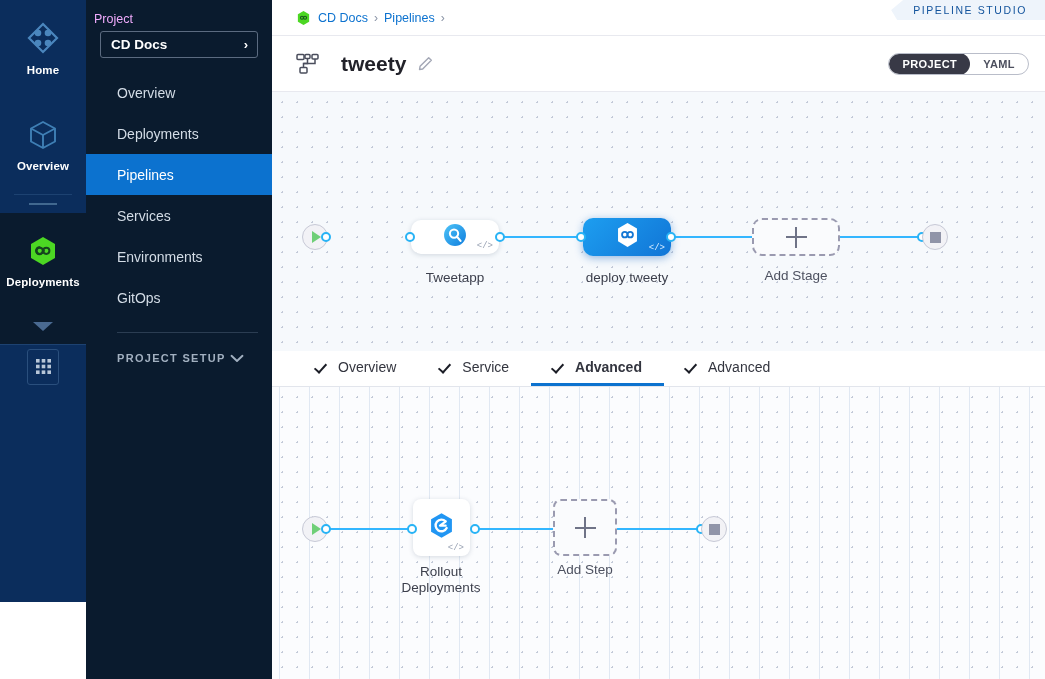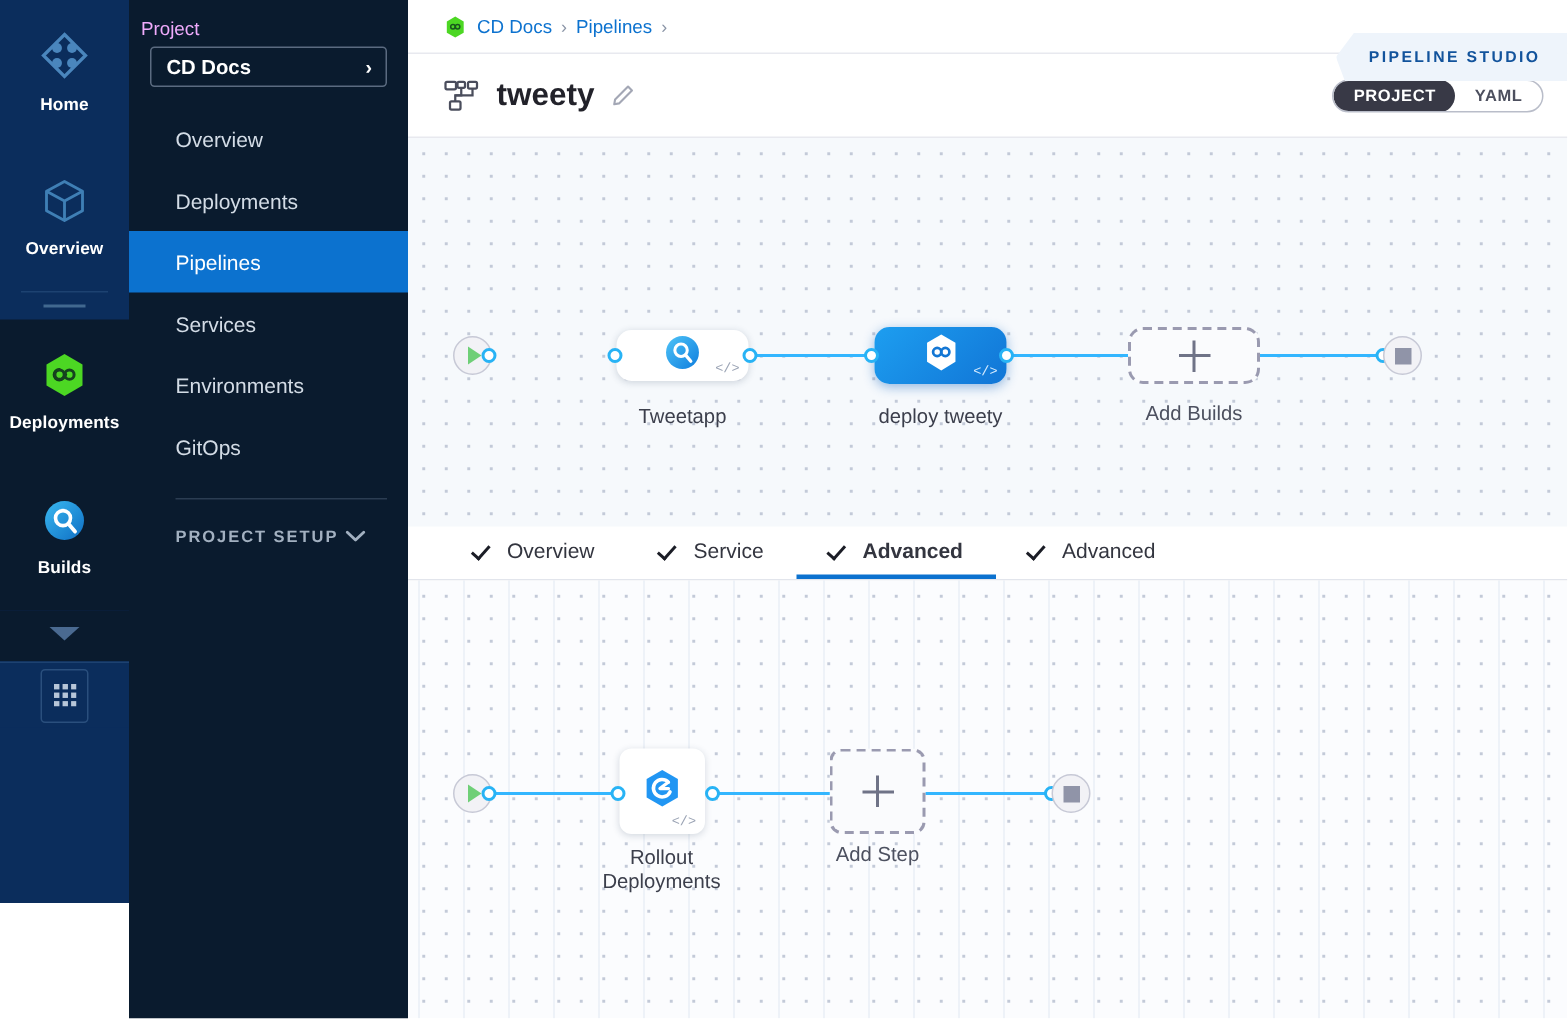--- a/index.html
+++ b/index.html
@@ -127,40 +127,39 @@
     display: flex; align-items: center;
     padding-left: 24px;
     position: relative;
     background: #fff;
   }
   .crumb-link { color: #0c72cf; font-size: 12.5px; cursor: pointer; }
   .crumb-sep { color: #8a94a6; font-size: 12px; margin: 0 6px; }
 
   .studio-banner {
     position: absolute; right: 0; top: 0;
-    height: 32px;
+    height: 20px;
     background: #eef4fb;
     color: #12539c;
-    font-size: 10.5px; font-weight: 700; letter-spacing: 1.6px;
+    font-size: 10.5px; font-weight: 400; letter-spacing: 1.6px;
     display: flex; align-items: center;
     padding: 0 18px 0 22px;
     clip-path: polygon(12px 0, 100% 0, 100% 100%, 6px 100%, 0 50%);
-    margin-top: 22px;
   }
 
   .titlebar {
     height: 56px; flex: 0 0 56px;
     display: flex; align-items: center;
     padding: 0 16px 0 24px;
     border-bottom: 1px solid #e8e9ef;
     background: #fff;
   }
   .pl-title {
     font-size: 21px; font-weight: 700; color: #22222a;
-    margin-left: 11px;
+    margin-left: 21px;
   }
   .pencil { margin-left: 12px; cursor: pointer; display: flex; }
   .spacer { flex: 1 1 auto; }
   .toggle {
     display: flex; align-items: center;
     border: 1px solid #b9bdc9; border-radius: 12px;
     height: 22px; overflow: hidden; background: #fff;
   }
   .toggle div {
     font-size: 11px; font-weight: 700; letter-spacing: .4px;
@@ -330,36 +329,20 @@
         <svg width="32" height="32" viewBox="0 0 32 32">
           <path d="M16 2 L28 9 L28 23 L16 30 L4 23 L4 9 Z" fill="#4cd723"></path>
           <path d="M12.6 12.3a3.4 3.4 0 1 0 0 7 3.4 3.4 0 0 0 2.6-1.3l1.6-2.4a3.4 3.4 0 1 1 0 0" fill="none" stroke="#0f3d1a" stroke-width="2" stroke-linecap="round"></path>
           <circle cx="12.7" cy="15.8" r="3.1" fill="none" stroke="#16431f" stroke-width="2"></circle>
           <circle cx="19.3" cy="15.8" r="3.1" fill="none" stroke="#16431f" stroke-width="2"></circle>
         </svg>
       </span>
       <span class="rail-label">Deployments</span>
     </div>
 
-    <div class="rail-item dark">
-      <span>
-        <svg width="32" height="32" viewBox="0 0 32 32">
-          <defs>
-              <linearGradient id="bg1" x1="0" y1="0" x2="1" y2="1">
-            <stop offset="0%" stop-color="#39b8f0"></stop>
-                <stop offset="100%" stop-color="#0f6fc4"></stop>
-          </linearGradient>
-            </defs>
-          <circle cx="16" cy="16" r="13" fill="url(#bg1)"></circle>
-          <circle cx="15" cy="14.4" r="5" fill="none" stroke="#ffffff" stroke-width="2.4"></circle>
-          <path d="M18.6 18.2 L23 23.4" stroke="#ffffff" stroke-width="2.6" stroke-linecap="round"></path>
-        </svg>
-      </span>
-      <span class="rail-label">Builds</span>
-    </div>
 
 
     <div class="rail-caret">
       <span>
         <svg width="24" height="12" viewBox="0 0 24 12">
             <path d="M2 2 L22 2 L12 11 Z" fill="#4a6a91"></path>
           </svg>
       </span>
     </div>
 
@@ -509,21 +492,21 @@
         </span>
         <span class="codetag">&lt;/&gt;</span>
       </div>
       <div class="port" style="left:304px;top:140px;"></div>
       <div class="port" style="left:394px;top:140px;"></div>
       <div class="node-label" style="left:291px;top:178px;width:128px;">deploy tweety</div>
 
       <div class="addnode" style="left:480px;top:126px;width:88px;height:38px;">
         <div class="plus"></div>
       </div>
-      <div class="addlabel" style="left:460px;top:176px;width:128px;">Add Builds</div>
+      <div class="addlabel" style="left:460px;top:176px;width:128px;">Add Stage</div>
 
       <div class="port" style="left:645px;top:140px;"></div>
       <div class="terminal" style="left:650px;top:132px;">
         <div class="stop-sq"></div>
       </div>
     </div>
 
     <div class="tabstrip">
       <div class="tab">
         <span class="check"></span>

